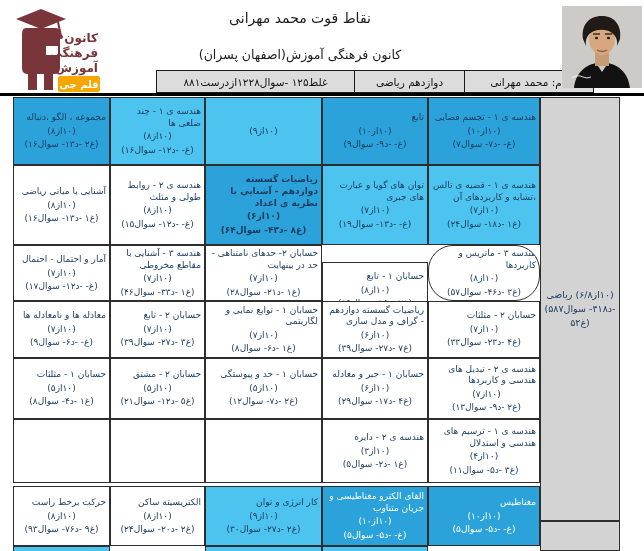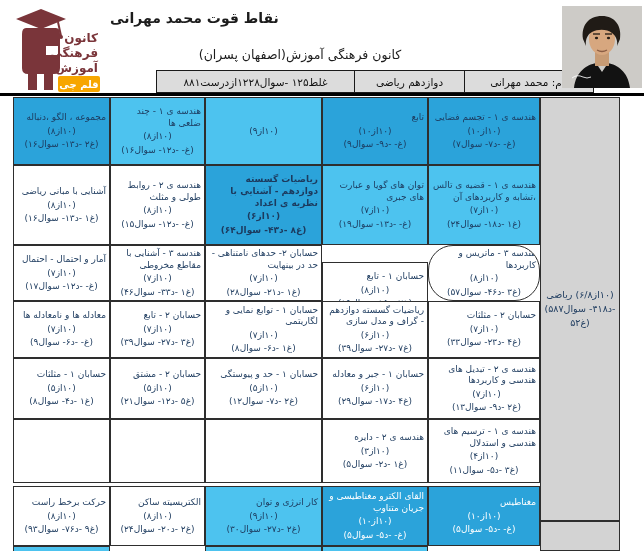--- a/index.html
+++ b/index.html
@@ -1,21 +1,21 @@
 <!DOCTYPE html>
 <html style="--light: #4dc3ef; --medium: #2ba3da; --navy: #1c3a5e; --gray: #d3d3d3; --hgray: #dcdcdc;"><head>
 <meta charset="utf-8">
 <style>
   html,body{margin:0;padding:0;}
   body{width:644px;height:551px;position:relative;background:#fff;
        font-family:"DejaVu Sans",sans-serif;}
   .page{position:absolute;left:0;top:0;width:644px;height:551px;overflow:hidden;background:#fff;}
 
-  .ptitle{position:absolute;left:110px;top:10px;width:380px;text-align:left;
-          font-size:14px;font-weight:bold;color:#1c1c1c;direction:rtl;}
+  .ptitle{position:absolute;left:110px;top:10px;width:380px;text-align:center;
+          font-size:14px;font-weight:normal;color:#1c1c1c;direction:rtl;}
   .psubtitle{position:absolute;left:110px;top:47px;width:380px;text-align:center;
           font-size:12.5px;color:#1c1c1c;direction:rtl;}
 
   .hbar{position:absolute;left:120px;top:70px;height:31px;display:flex;padding-left:36px;}
   .hcell{box-sizing:border-box;border:1px solid #1a1a1a;background:var(--hgray,#dcdcdc);
          display:flex;align-items:center;justify-content:center;font-size:10.5px;color:#111;
          height:23px;}
   .hc-sum{width:198px;border-right:none;}
   .hc-grade{width:110px;border-right:none;}
   .hc-name{width:130px;}

